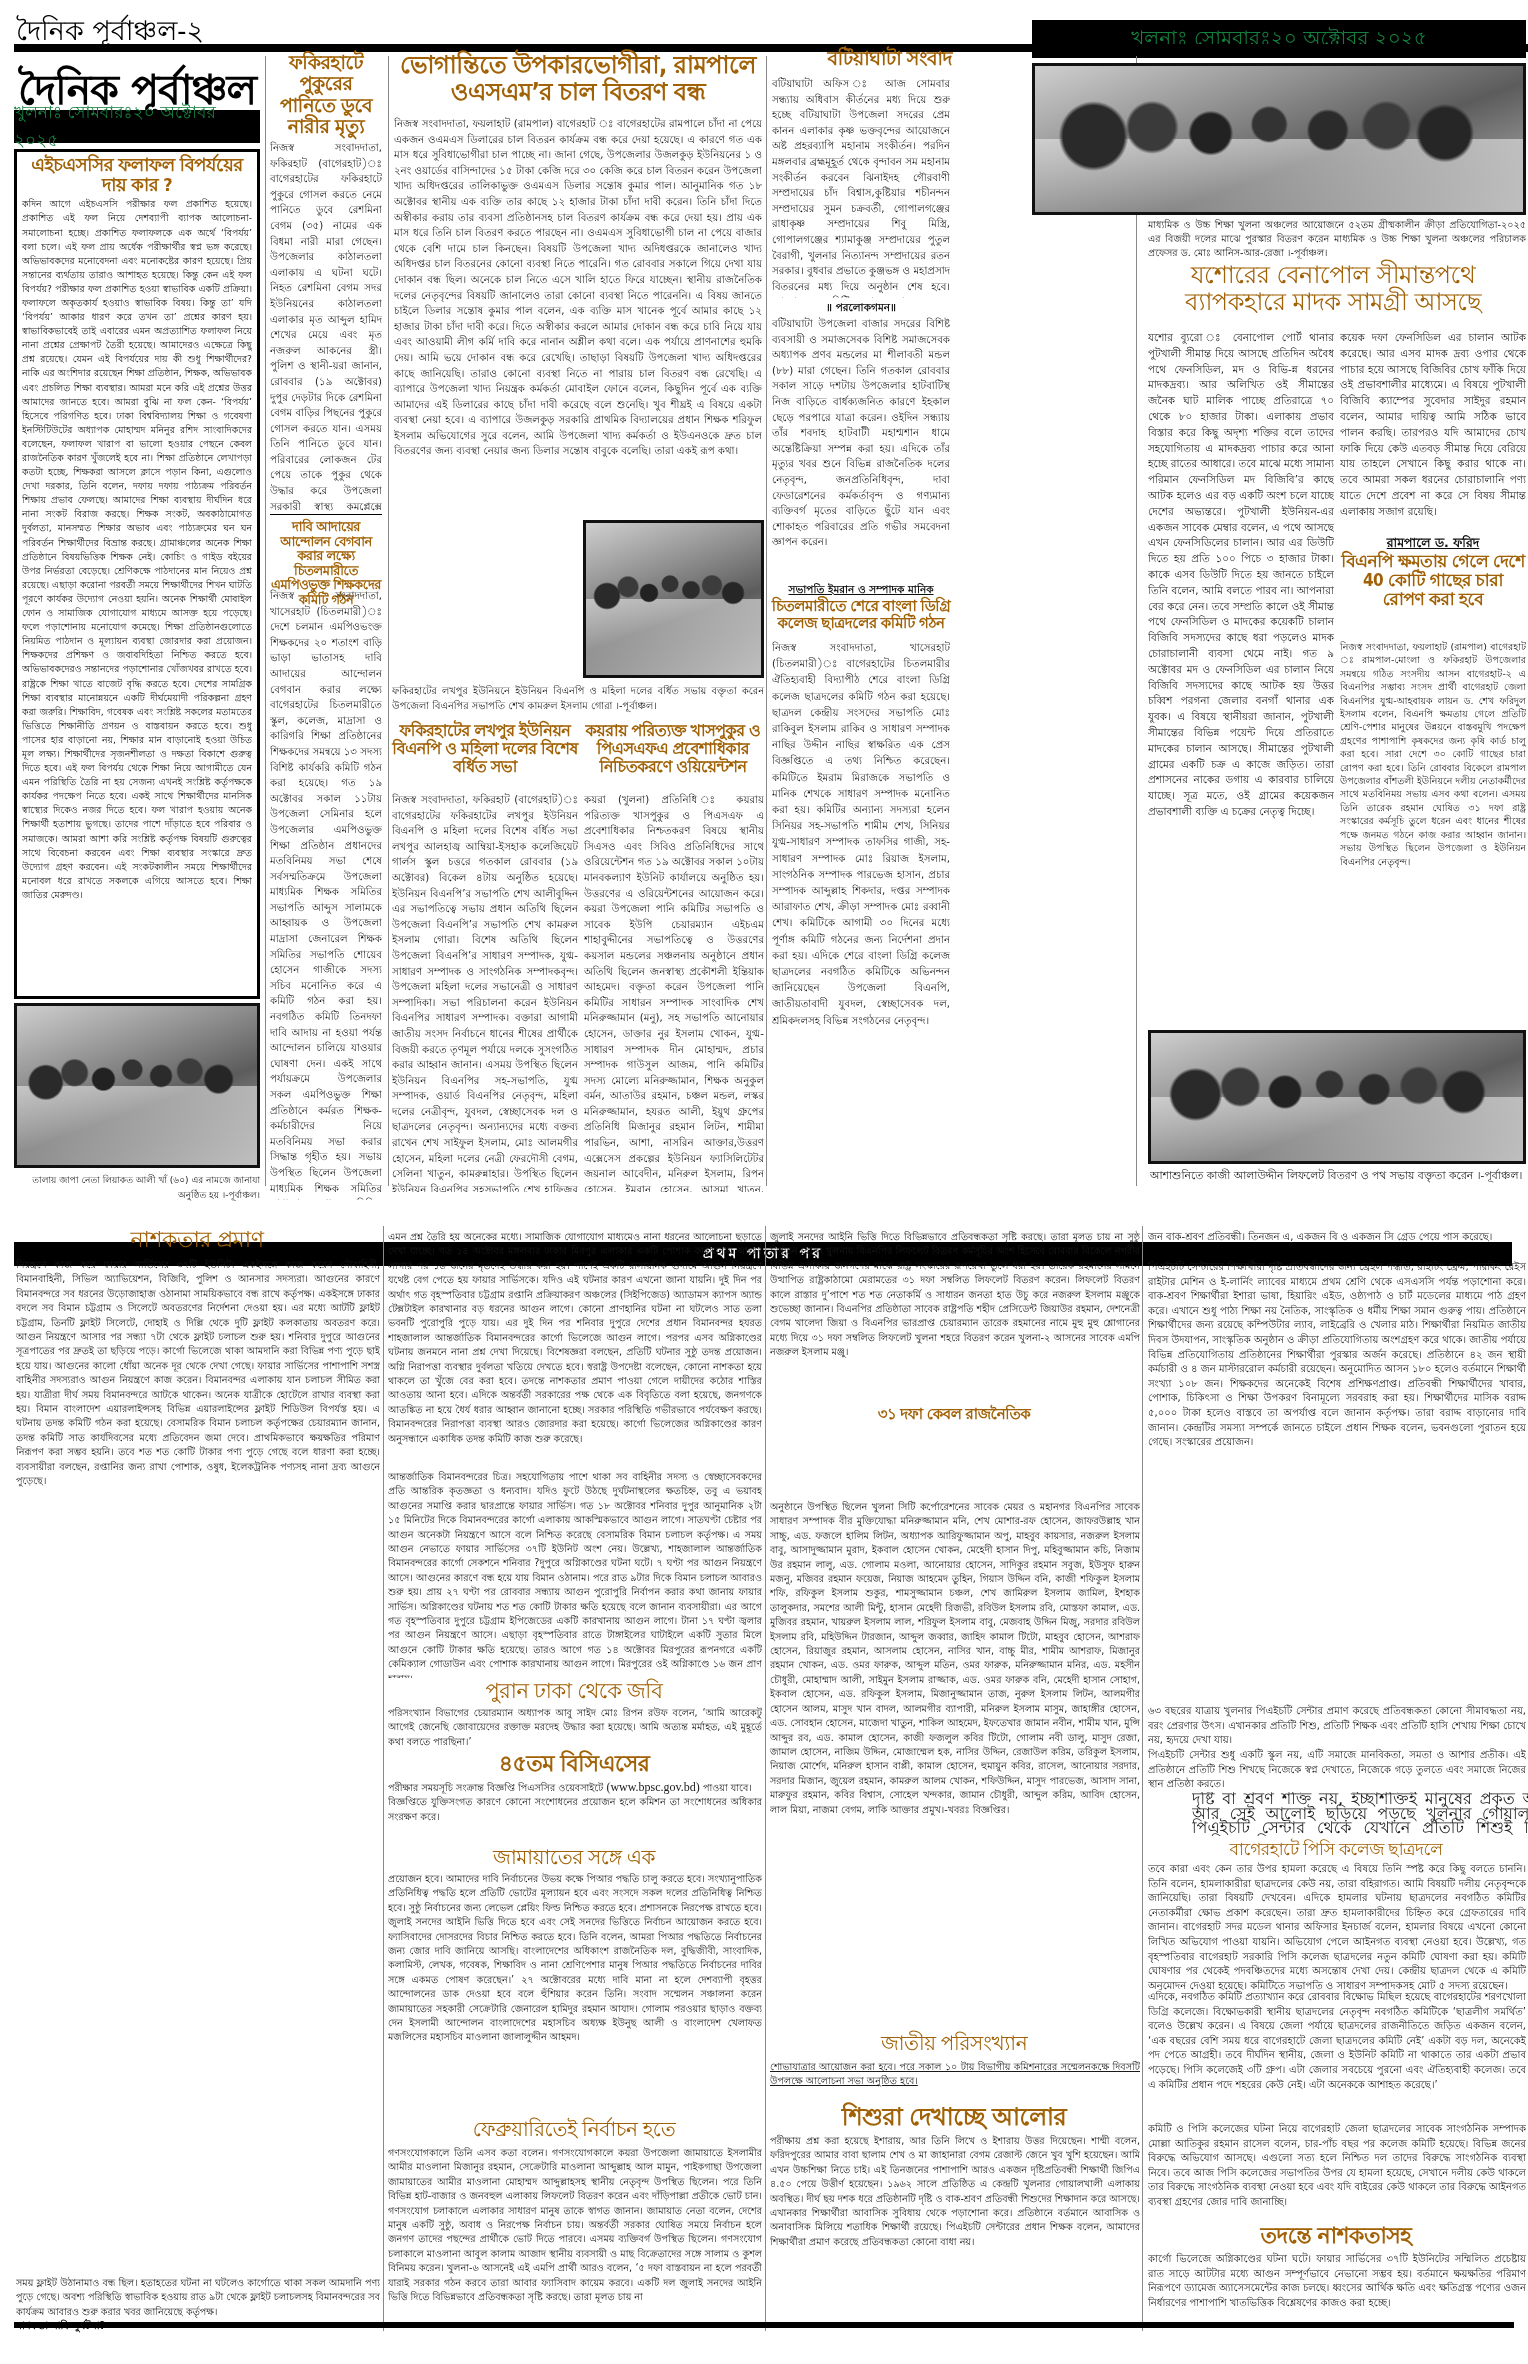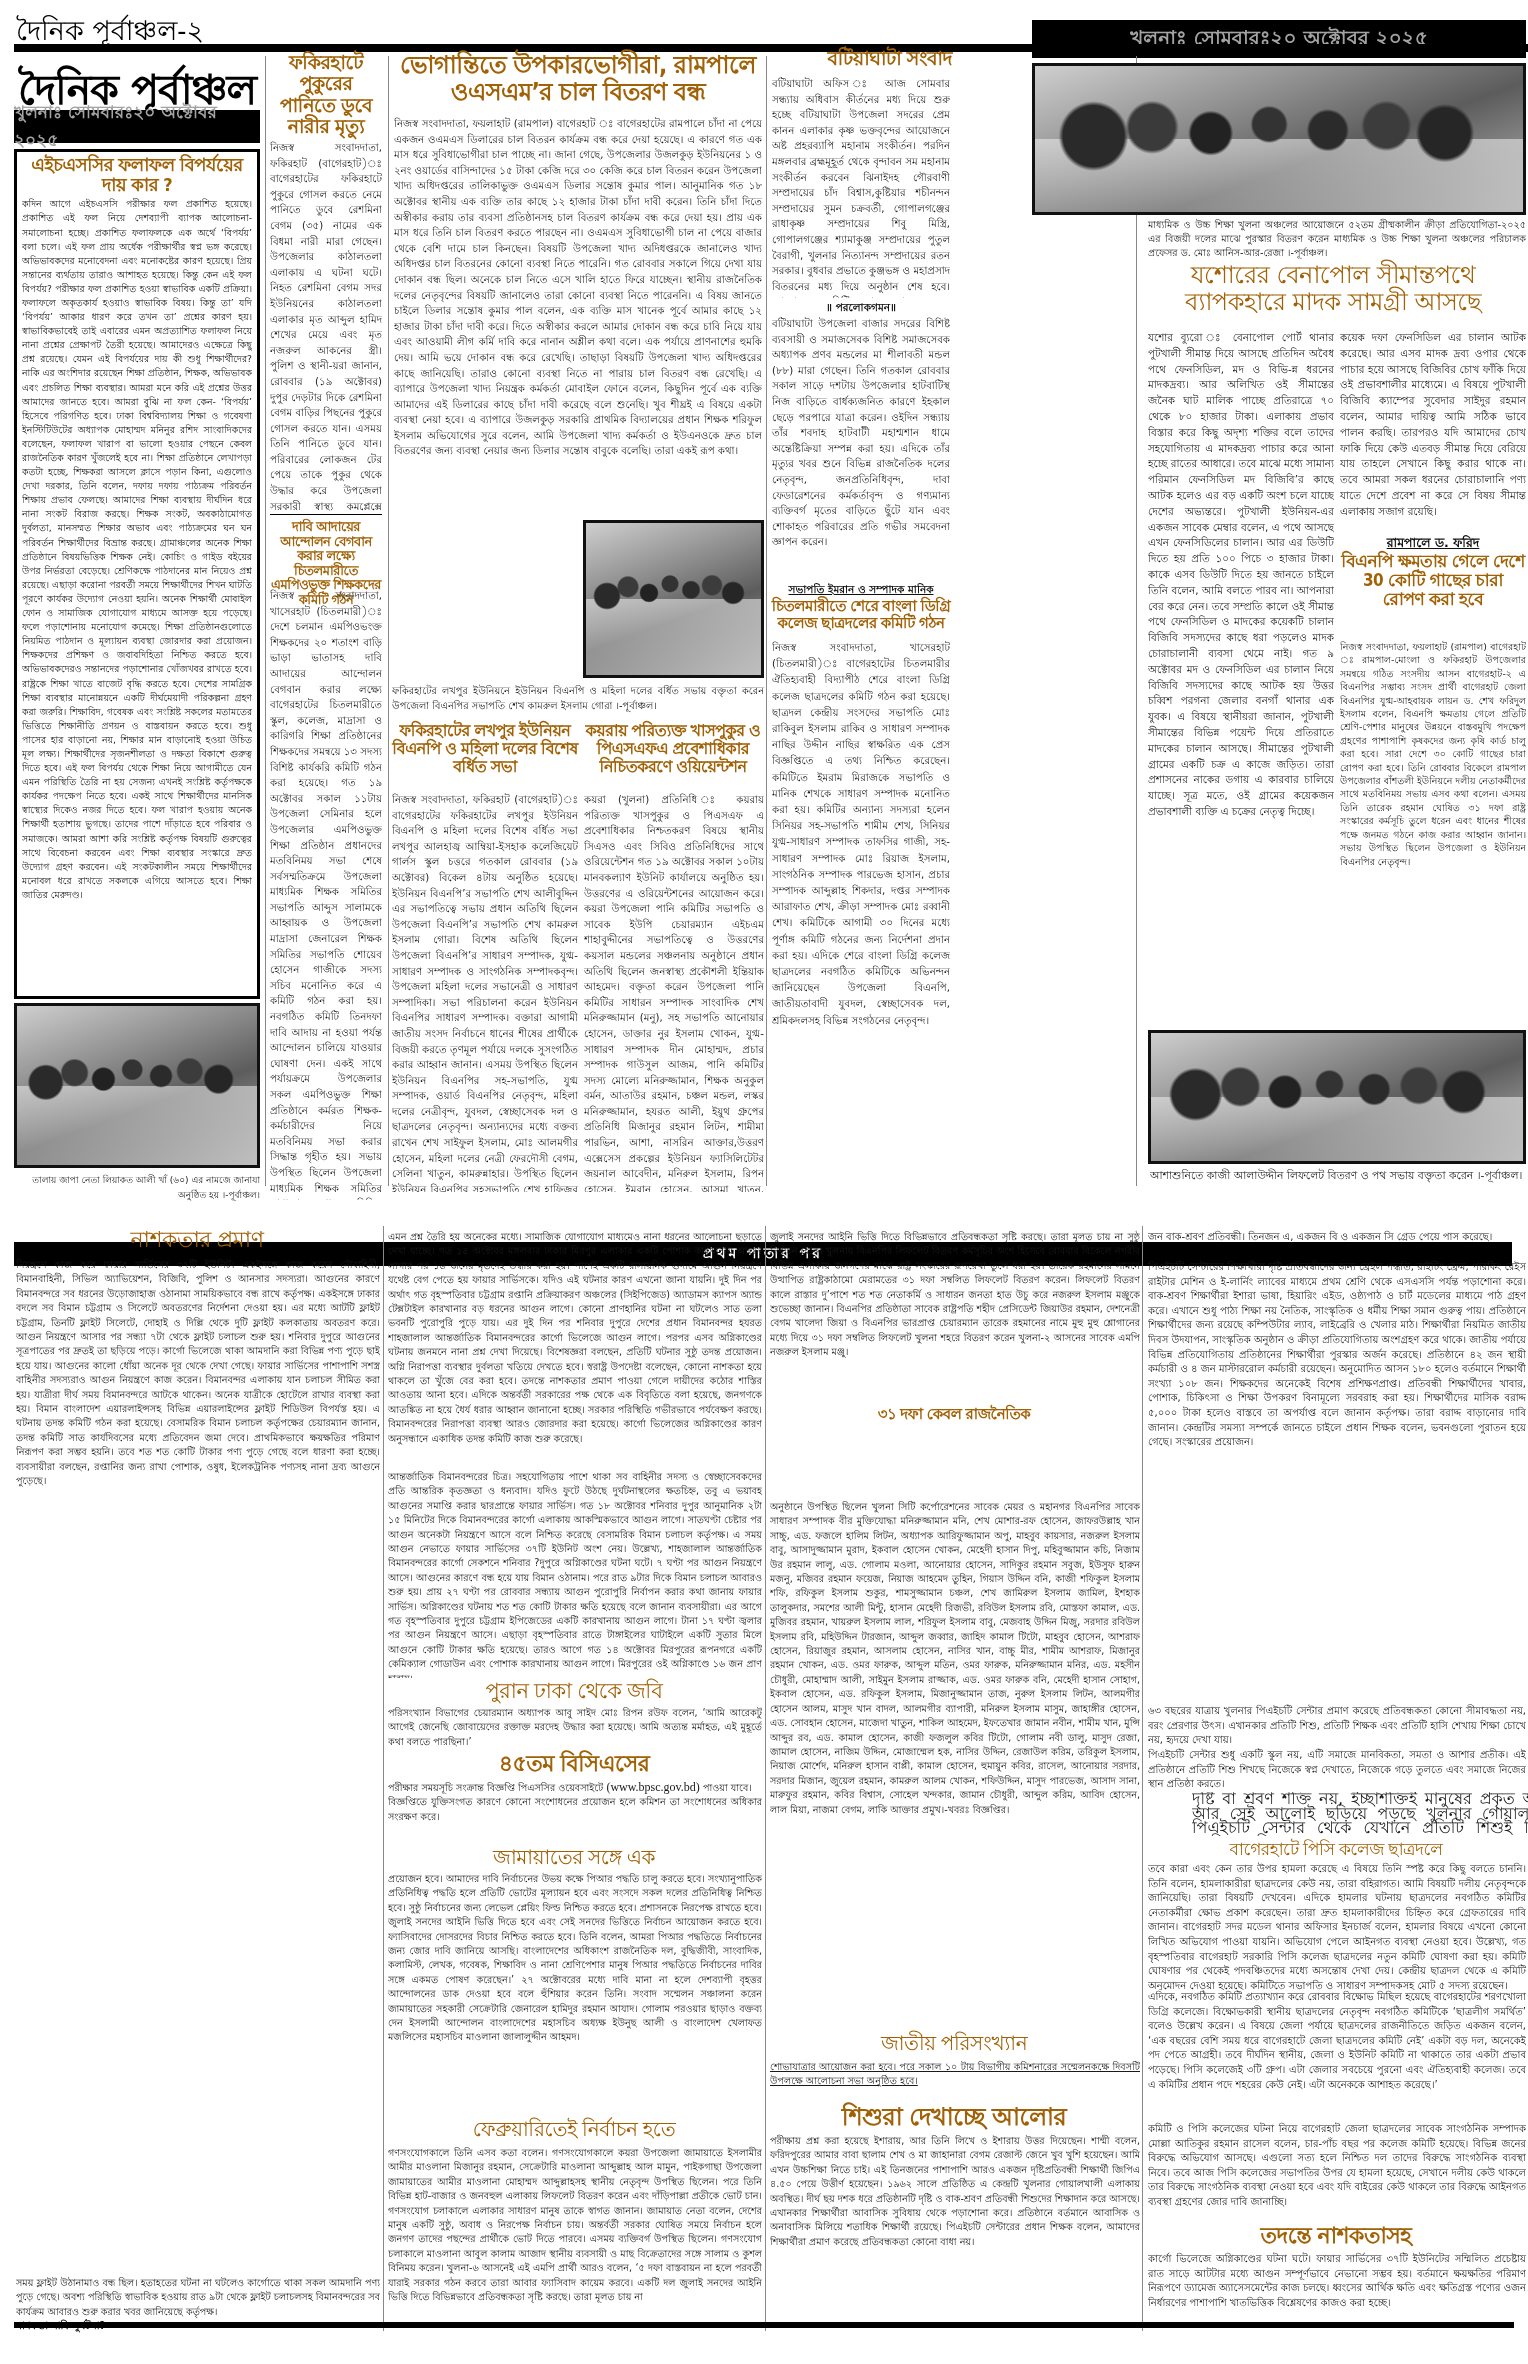--- a/index.html
+++ b/index.html
@@ -19,21 +19,21 @@
       radial-gradient(circle at 36% 46%, #222 0 6%, transparent 7%),
       radial-gradient(circle at 48% 40%, #333 0 6%, transparent 7%),
       radial-gradient(circle at 60% 44%, #2b2b2b 0 6%, transparent 7%),
       radial-gradient(circle at 72% 41%, #3c3c3c 0 6%, transparent 7%),
       radial-gradient(circle at 84% 46%, #262626 0 6%, transparent 7%),
       linear-gradient(180deg, transparent 50%, rgba(240,240,240,0.55) 50%, rgba(200,200,200,0.4) 100%);
   }
   .caption { font-size: 10px; line-height: 15px; color: #1a1a1a; position: absolute; text-align: justify; }
   .caption.center { text-align: right; }
   .kicker { font-size: 12.5px; font-weight: bold; text-align: center; text-decoration: underline; position: absolute; }
-  .date-box { background: #000; color: #a3a3a3; font-weight: bold; display: flex; align-items: center; justify-content: center; position: absolute; }
+  .date-box { background: #000; color: #15803d; font-weight: normal; display: flex; align-items: center; justify-content: center; position: absolute; }
   .col-rule { position: absolute; width: 1px; background: #888; }
 </style>
 </head>
 <body>
 
 <div class="abs" style="left:16px; top:10px; font-size:27px; font-family:'DejaVu Serif',serif; color:#000;">দৈনিক পূর্বাঞ্চল-২</div>
 <div class="date-box" style="left:1032px; top:20px; width:494px; height:38px; font-size:20px;">খুলনাঃ সোমবারঃ২০ অক্টোবর ২০২৫</div>
 <div class="abs rule-thick" style="left:14px; top:44px; width:1514px; height:8px;"></div>
 
 <div class="abs" style="left:14px; top:58px; width:246px; text-align:center; font-size:41px; font-weight:900; letter-spacing:-1px; color:#000;">দৈনিক পূর্বাঞ্চল</div>
@@ -82,21 +82,21 @@
 
 <div class="photo" style="left:1032px; top:63px; width:494px; height:152px;"></div>
 <div class="caption" style="left:1148px; top:218px; width:378px; font-size:9.6px; line-height:14.2px;">মাধ্যমিক ও উচ্চ শিক্ষা খুলনা অঞ্চলের আয়োজনে ৫২তম গ্রীষ্মকালীন ক্রীড়া প্রতিযোগিতা-২০২৫ এর বিজয়ী দলের মাঝে পুরস্কার বিতরণ করেন মাধ্যমিক ও উচ্চ শিক্ষা খুলনা অঞ্চলের পরিচালক প্রফেসর ড. মোঃ আনিস-আর-রেজা ।-পূর্বাঞ্চল।</div>
 <div class="caption" style="left:956px; top:218px; width:74px;"></div>
 
 <div class="abs hl" style="left:1140px; top:262px; width:386px; font-size:24px; font-weight:normal; font-family:'DejaVu Serif',serif;">যশোরের বেনাপোল সীমান্তপথে ব্যাপকহারে মাদক সামগ্রী আসছে</div>
 <div class="abs body-text" style="left:1148px; top:330px; width:186px; height:696px; font-size:10.4px; line-height:15.8px;">যশোর ব্যুরো ঃ বেনাপোল পোর্ট থানার পুটখালী সীমান্ত দিয়ে আসছে প্রতিদিন অবৈধ পথে ফেনসিডিল, মদ ও বিভি-ন্ন ধরনের মাদকদ্রব্য। আর অলিখিত ওই সীমান্তের জনৈক ঘাট মালিক পাচ্ছে প্রতিরাত্রে ৭০ থেকে ৮০ হাজার টাকা। এলাকায় প্রভাব বিস্তার করে কিছু অদৃশ্য শক্তির বলে তাদের সহযোগিতায় এ মাদকদ্রব্য পাচার করে আনা হচ্ছে রাতের আধারে। তবে মাঝে মধ্যে সামান্য পরিমান ফেনসিডিল মদ বিজিবি’র কাছে আটক হলেও এর বড় একটি অংশ চলে যাচ্ছে দেশের অভ্যন্তরে। পুটখালী ইউনিয়ন-এর একজন সাবেক মেম্বার বলেন, এ পথে আসছে এখন ফেনসিডিলের চালান। আর এর ডিউটি দিতে হয় প্রতি ১০০ পিচে ৩ হাজার টাকা। কাকে এসব ডিউটি দিতে হয় জানতে চাইলে তিনি বলেন, আমি বলতে পারব না। আপনারা বের করে নেন। তবে সম্প্রতি কালে ওই সীমান্ত পথে ফেনসিডিল ও মাদকের কয়েকটি চালান বিজিবি সদস্যদের কাছে ধরা পড়লেও মাদক চোরাচালানী ব্যবসা থেমে নাই। গত ৯ অক্টোবর মদ ও ফেনসিডিল এর চালান নিয়ে বিজিবি সদস্যদের কাছে আটক হয় উত্তর চব্বিশ পরগনা জেলার বনগাঁ থানার এক যুবক। এ বিষয়ে স্থানীয়রা জানান, পুটখালী সীমান্তের বিভিন্ন পয়েন্ট দিয়ে প্রতিরাতে মাদকের চালান আসছে। সীমান্তের পুটখালী গ্রামের একটি চক্র এ কাজে জড়িত। তারা প্রশাসনের নাকের ডগায় এ কারবার চালিয়ে যাচ্ছে। সূত্র মতে, ওই গ্রামের কয়েকজন প্রভাবশালী ব্যক্তি এ চক্রের নেতৃত্ব দিচ্ছে।</div>
 <div class="abs body-text" style="left:1340px; top:330px; width:186px; height:186px; font-size:10.4px; line-height:15.8px;">কয়েক দফা ফেনসিডিল এর চালান আটক করেছে। আর এসব মাদক দ্রব্য ওপার থেকে পাচার হয়ে আসছে বিজিবির চোখ ফাঁকি দিয়ে ওই প্রভাবশালীর মাধ্যেমে। এ বিষয়ে পুটখালী বিজিবি ক্যাম্পের সুবেদার সাইদুর রহমান বলেন, আমার দায়িত্ব আমি সঠিক ভাবে পালন করছি। তারপরও যদি আমাদের চোখ ফাকি দিয়ে কেউ এতবড় সীমান্ত দিয়ে বেরিয়ে যায় তাহলে সেখানে কিছু করার থাকে না। তবে আমরা সকল ধরনের চোরাচালানি পণ্য যাতে দেশে প্রবেশ না করে সে বিষয় সীমান্ত এলাকায় সজাগ রয়েছি।</div>
 
 <div class="kicker" style="left:1340px; top:534px; width:186px;">রামপালে ড. ফরিদ</div>
-<div class="abs hl" style="left:1340px; top:552px; width:186px; font-size:17px;">বিএনপি ক্ষমতায় গেলে দেশে 30 কোটি গাছের চারা রোপণ করা হবে</div>
+<div class="abs hl" style="left:1340px; top:552px; width:186px; font-size:17px;">বিএনপি ক্ষমতায় গেলে দেশে 40 কোটি গাছের চারা রোপণ করা হবে</div>
 <div class="abs body-text" style="left:1340px; top:640px; width:186px; height:386px; font-size:9.4px; line-height:13.4px;">নিজস্ব সংবাদদাতা, ফয়লাহাট (রামপাল) বাগেরহাট ঃ রামপাল-মোংলা ও ফকিরহাট উপজেলার সমন্বয়ে গঠিত সংসদীয় আসন বাগেরহাট-২ এ বিএনপির সম্ভাব্য সংসদ প্রার্থী বাগেরহাট জেলা বিএনপির যুগ্ম-আহবায়ক লায়ন ড. শেখ ফরিদুল ইসলাম বলেন, বিএনপি ক্ষমতায় গেলে প্রতিটি শ্রেণি-পেশার মানুষের উন্নয়নে বাস্তবমুখি পদক্ষেপ গ্রহণের পাশাপাশি কৃষকদের জন্য কৃষি কার্ড চালু করা হবে। সারা দেশে ৩০ কোটি গাছের চারা রোপণ করা হবে। তিনি রোববার বিকেলে রামপাল উপজেলার বাঁশতলী ইউনিয়নে দলীয় নেতাকর্মীদের সাথে মতবিনিময় সভায় এসব কথা বলেন। এসময় তিনি তারেক রহমান ঘোষিত ৩১ দফা রাষ্ট্র সংস্কারের কর্মসূচি তুলে ধরেন এবং ধানের শীষের পক্ষে জনমত গঠনে কাজ করার আহ্বান জানান। সভায় উপস্থিত ছিলেন উপজেলা ও ইউনিয়ন বিএনপির নেতৃবৃন্দ।</div>
 
 <div class="photo" style="left:1148px; top:1030px; width:378px; height:134px;"></div>
 <div class="caption" style="left:1150px; top:1168px; width:376px; font-size:10.8px; line-height:15px;">আশাশুনিতে কাজী আলাউদ্দীন লিফলেট বিতরণ ও পথ সভায় বক্তৃতা করেন ।-পূর্বাঞ্চল।</div>
 
 <div class="abs" style="left:14px; top:1196px; width:1498px; height:24px; background:#000; display:flex; align-items:center; justify-content:center;margin-top:46px;">
   <span style="color:#fff; font-size:14px; font-weight:bold; letter-spacing:3px;">প্রথম পাতার পর</span>
 </div>
 
 <div class="col-rule" style="left:383px; top:1226px; height:1105px;"></div>

